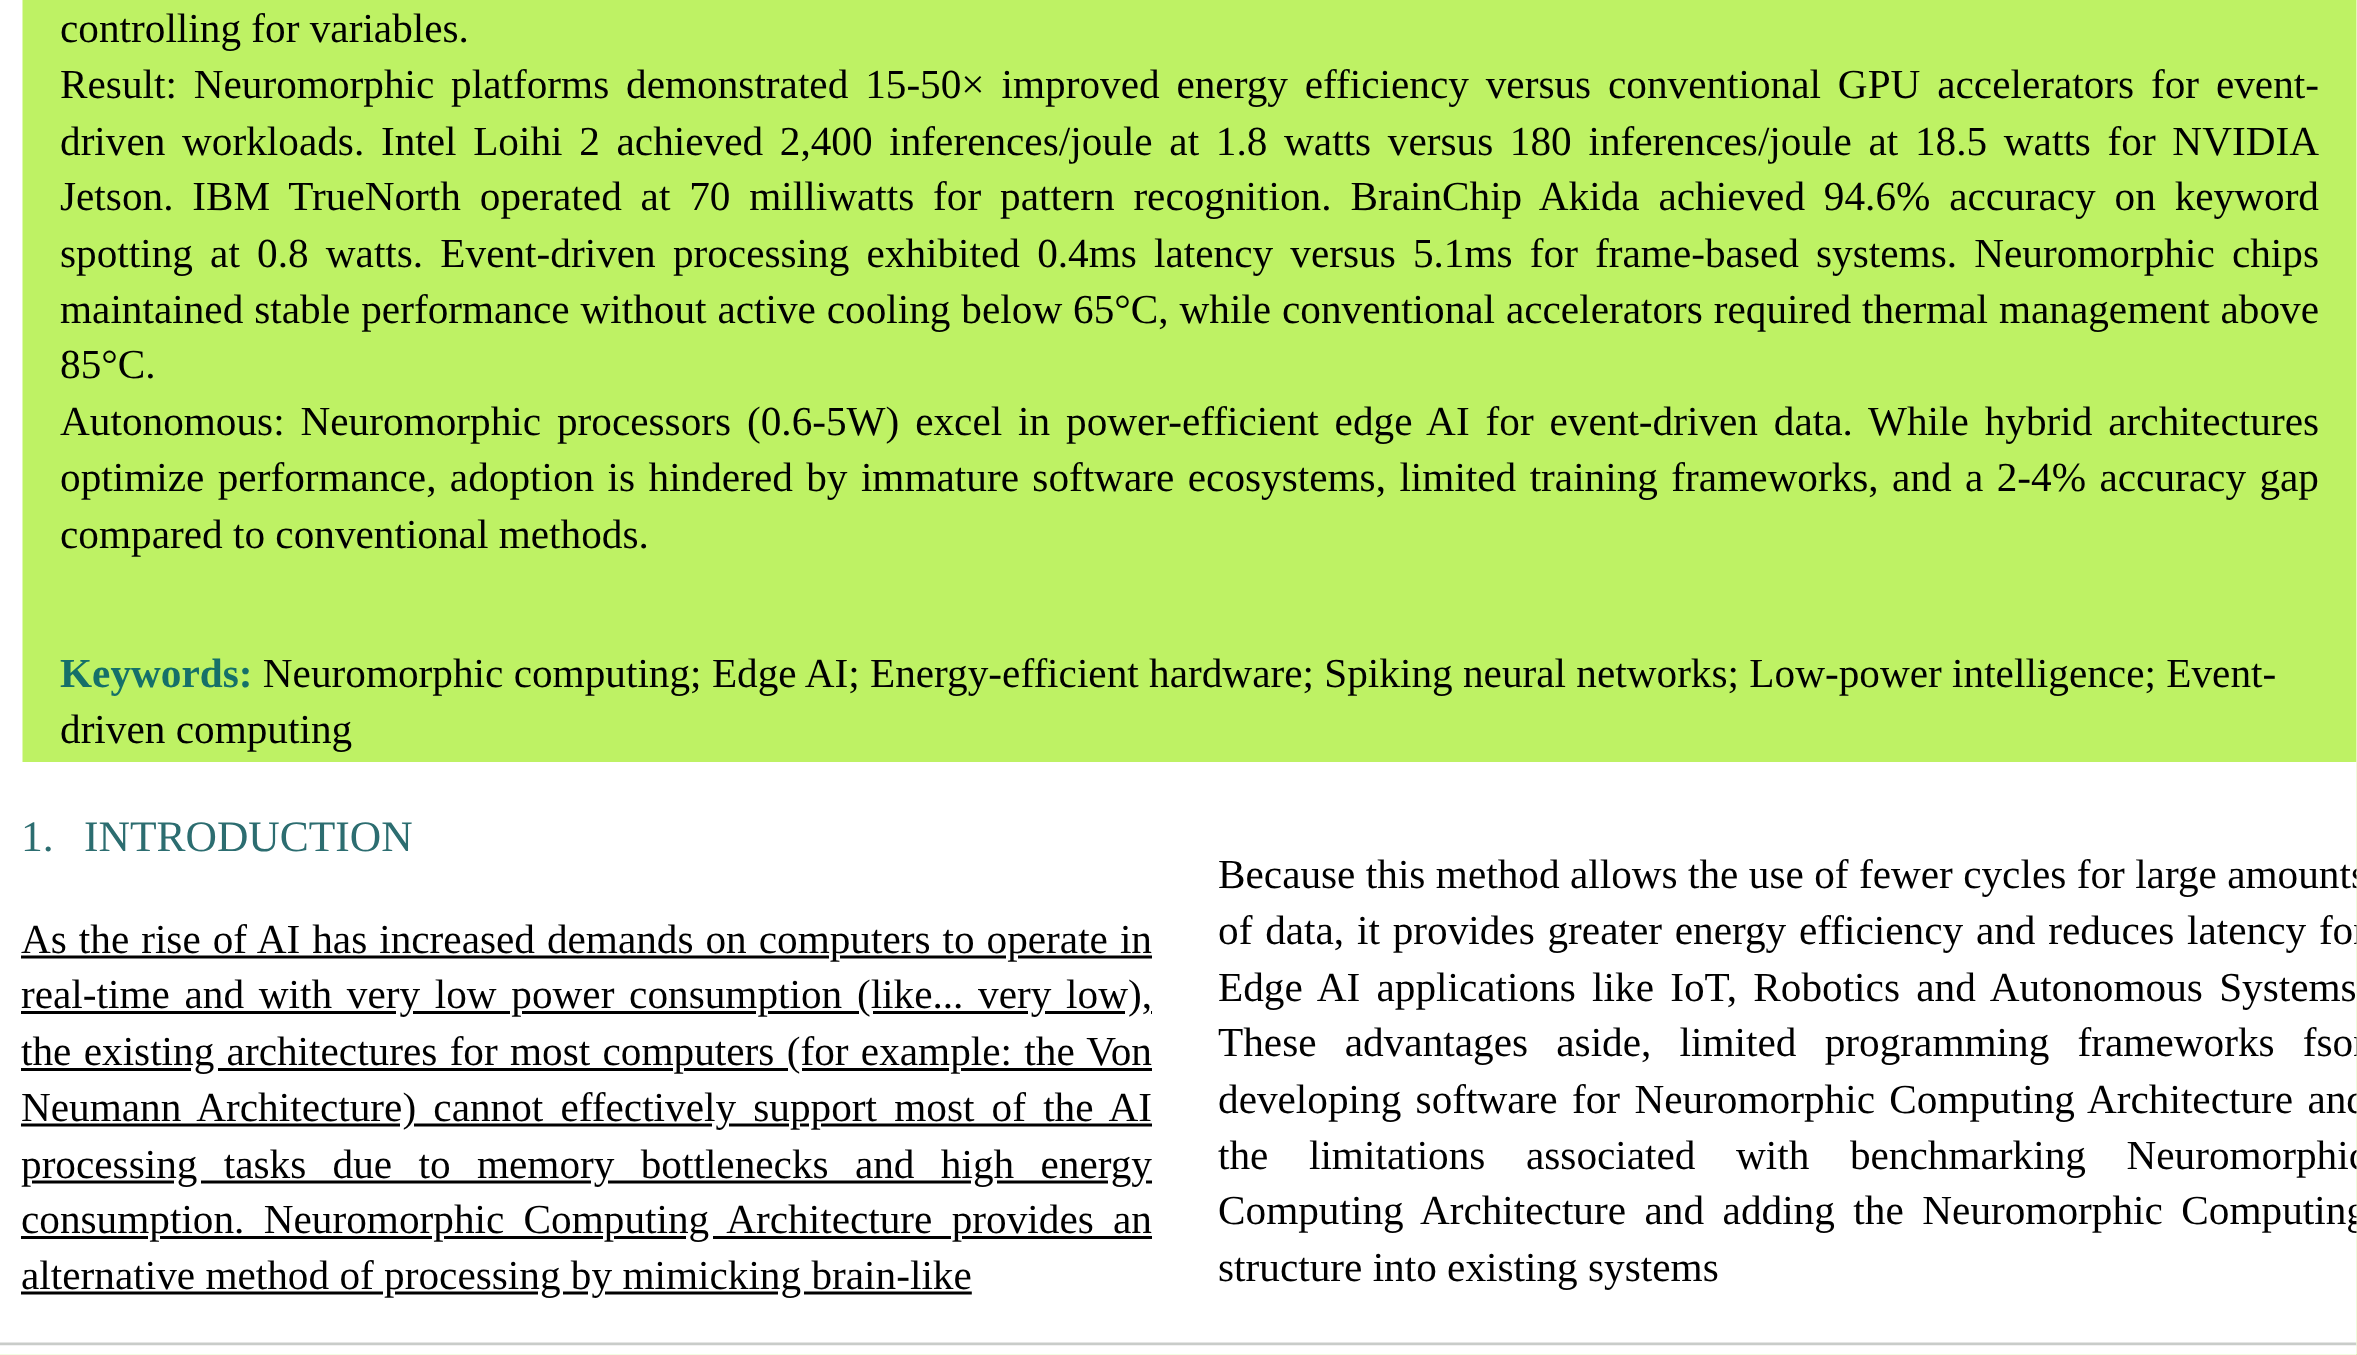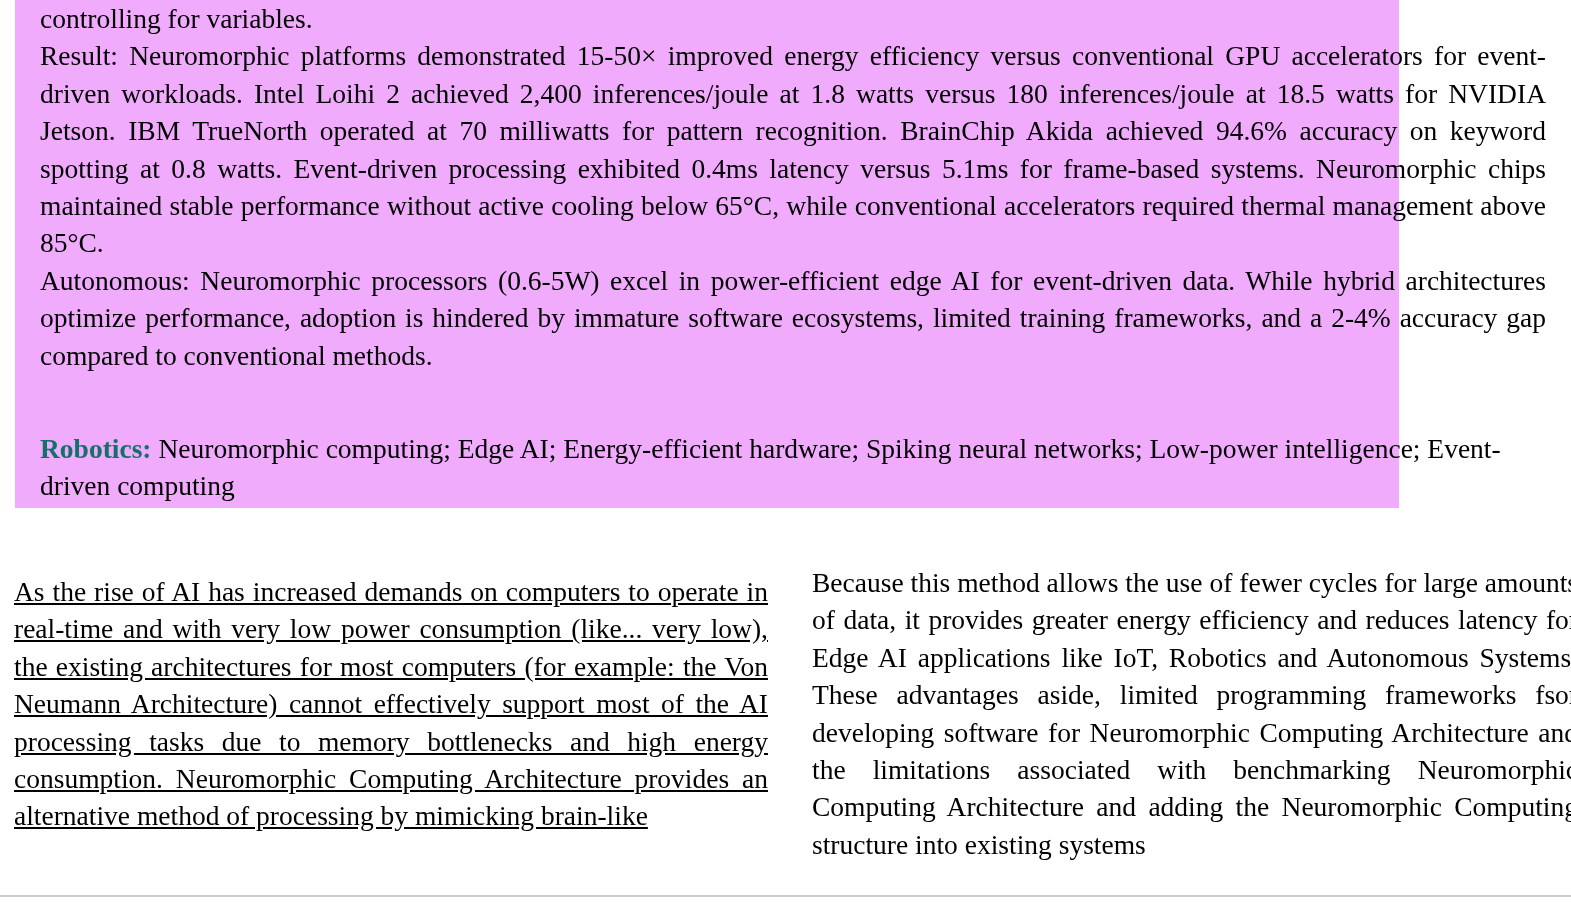--- a/index.html
+++ b/index.html
@@ -15,23 +15,23 @@
     font-family: "Liberation Serif", "DejaVu Serif", serif;
     color: #000000;
     position: relative;
   }
 
   
   .abstract-panel {
     position: absolute;
     left: 15px;
     top: 0;
-    width: 1384px;
+    width: 1556px;
     height: 508px;
-    background: #f0abfc;
+    background: #bef264;
     box-sizing: border-box;
     padding: 12px;
   }
   .abstract-inner {
     position: absolute;
     left: 25px;
     top: 0;
     width: 1506px;
   }
 
@@ -150,28 +150,29 @@
     <p class="para first-line-para">
       <span>controlling for variables.</span>
     </p>
 
     <p class="para"><span class="lbl-bold">Result:</span><span> Neuromorphic platforms demonstrated 15-50× improved energy efficiency versus conventional GPU accelerators for event-driven workloads. Intel Loihi 2 achieved 2,400 inferences/joule at 1.8 watts versus 180 inferences/joule at 18.5 watts for NVIDIA Jetson. IBM TrueNorth operated at 70 milliwatts for pattern recognition. BrainChip Akida achieved 94.6% accuracy on keyword spotting at 0.8 watts. Event-driven processing exhibited 0.4ms latency versus 5.1ms for frame-based systems. Neuromorphic chips maintained stable performance without active cooling below 65°C, while conventional accelerators required thermal management above 85°C.</span></p>
 
     <p class="para"><span class="lbl-bold">Autonomous:</span><span> Neuromorphic processors (0.6-5W) excel in power-efficient edge AI for event-driven data. While hybrid architectures optimize performance, adoption is hindered by immature software ecosystems, limited training frameworks, and a 2-4% accuracy gap compared to conventional methods.</span></p>
 
     <div class="spacer-keywords"></div>
 
-    <p class="kw-block"><span class="lbl-keywords">Robotics:</span><span> Neuromorphic computing; Edge AI; Energy-efficient hardware; Spiking neural networks; Low-power intelligence; Event-driven computing</span></p>
+    <p class="kw-block"><span class="lbl-keywords">Keywords:</span><span> Neuromorphic computing; Edge AI; Energy-efficient hardware; Spiking neural networks; Low-power intelligence; Event-driven computing</span></p>
 
   </div>
 </div>
 
 <div class="body-area">
 
   <div class="col col-left">
+    <h2 class="section-heading"><span class="sec-num">1.</span><span>INTRODUCTION</span></h2>
     <p class="body-para">As the rise of AI has increased demands on computers to operate in real-time and with very low power consumption (like... very low), the existing architectures for most computers (for example: the Von Neumann Architecture) cannot effectively support most of the AI processing tasks due to memory bottlenecks and high energy consumption. Neuromorphic Computing Architecture provides an alternative method of processing by mimicking brain-like</p>
   </div>
 
   <div class="col col-right">
     <p class="body-para">Because this method allows the use of fewer cycles for large amounts of data, it provides greater energy efficiency and reduces latency for Edge AI applications like IoT, Robotics and Autonomous Systems. These advantages aside, limited programming frameworks fsor developing software for Neuromorphic Computing Architecture and the limitations associated with benchmarking Neuromorphic Computing Architecture and adding the Neuromorphic Computing structure into existing systems</p>
   </div>
 
 </div>
 
 <div class="bottom-rule"></div>

